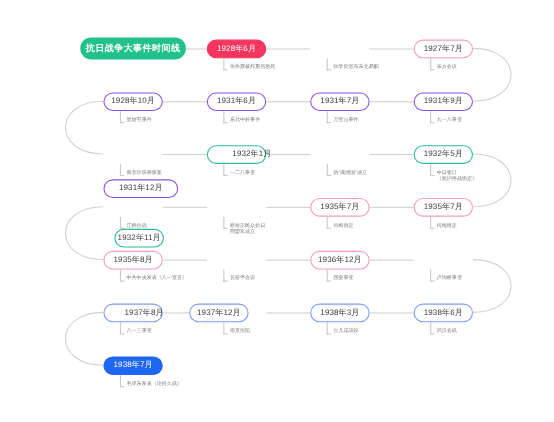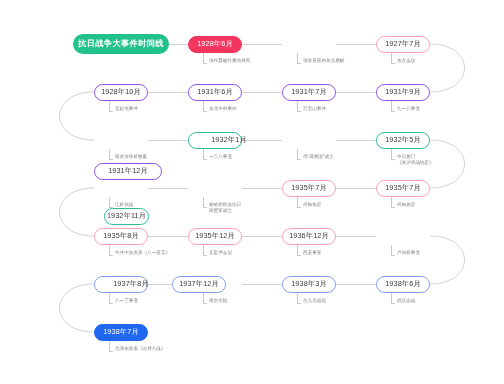--- a/index.html
+++ b/index.html
@@ -212,23 +212,20 @@
     </div>
     <div class="sub" style="left: 115px; top: 201.5px; white-space: pre;">江桥抗战</div>
     <div class="node" style="width: 54px; height: 17px; left: 94px; top: 227.5px; border-color: rgb(248, 160, 180);">
       <span class="date">1935年8月</span>
     </div>
     <div class="stem" style="left: 109px; top: 244.5px; width: 5px; height: 11px;">
       <div class="v"></div>
       <div class="h"></div>
     </div>
     <div class="sub" style="left: 115px; top: 249.5px; white-space: pre;">中共中央发表《八一宣言》</div>
-    <div class="node" style="width: 54px; height: 17px; left: 188px; top: 227.5px; border-color: rgb(248, 160, 180);">
-      <span class="date">1935年12月</span>
-    </div>
     <div class="stem" style="left: 203px; top: 244.5px; width: 5px; height: 11px;">
       <div class="v"></div>
       <div class="h"></div>
     </div>
     <div class="sub" style="left: 209px; top: 249.5px; white-space: pre;">瓦窑堡会议</div>
     <div class="node" style="width: 54px; height: 17px; left: 282px; top: 227.5px; border-color: rgb(248, 160, 180);">
       <span class="date">1936年12月</span>
     </div>
     <div class="stem" style="left: 297px; top: 244.5px; width: 5px; height: 11px;">
       <div class="v"></div>

